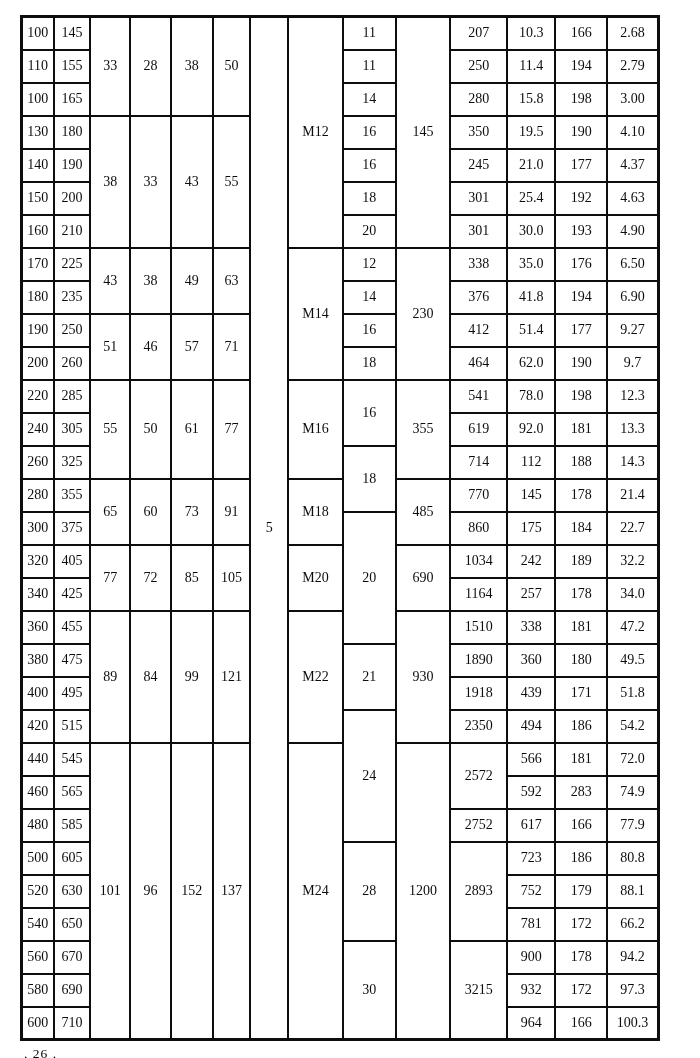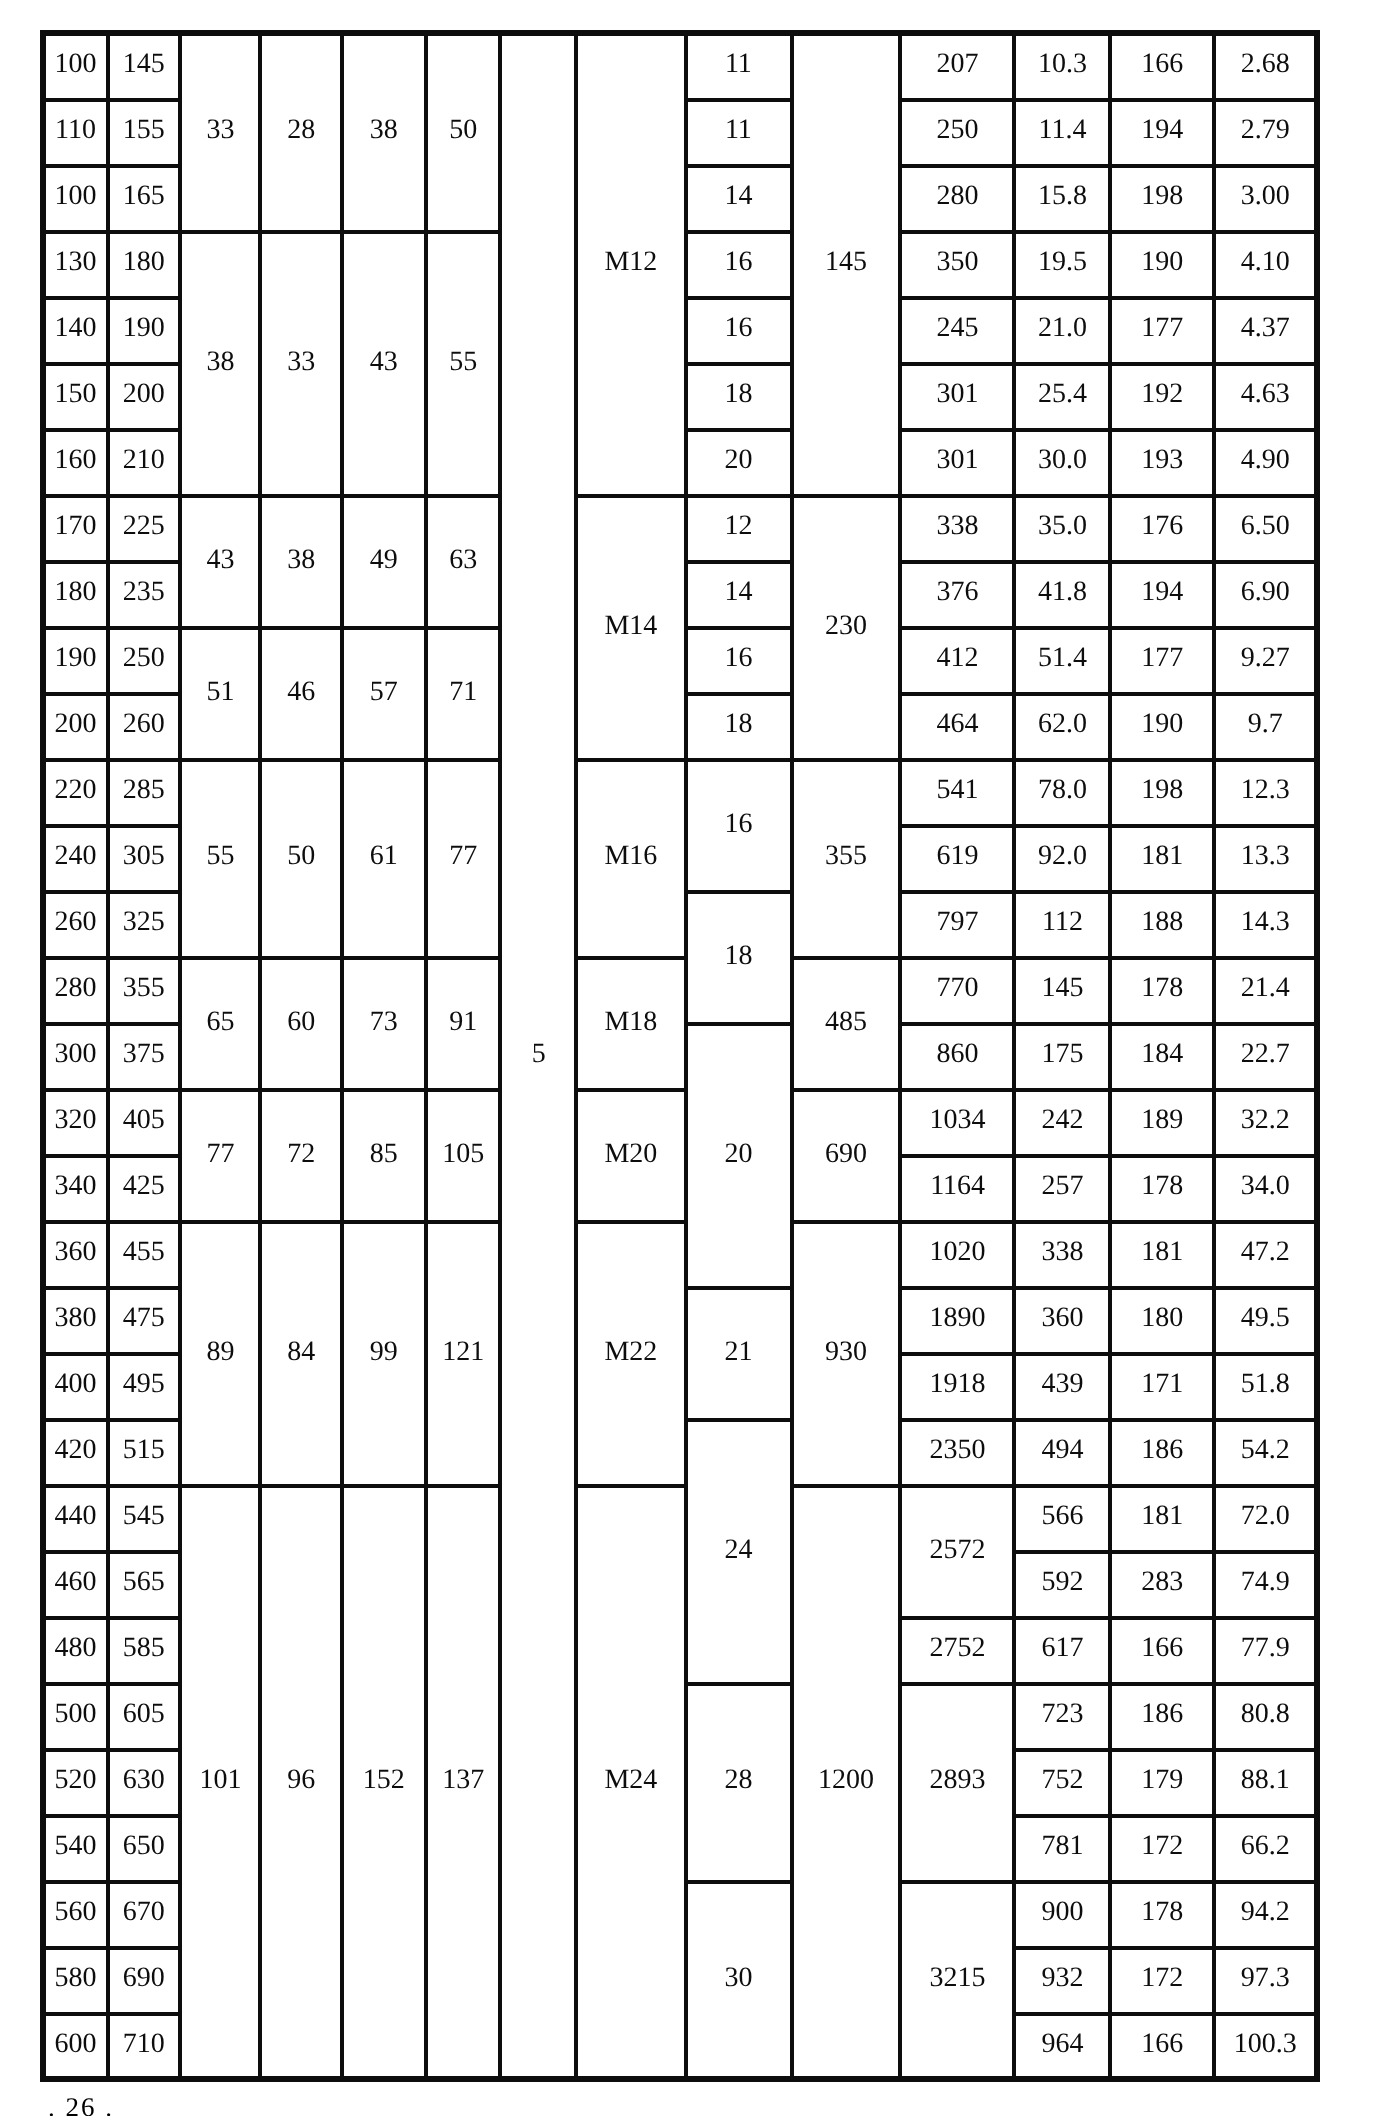--- a/index.html
+++ b/index.html
@@ -215,21 +215,21 @@
           <td>305</td>
           <td>619</td>
           <td>92.0</td>
           <td>181</td>
           <td>13.3</td>
         </tr>
         <tr>
           <td>260</td>
           <td>325</td>
           <td rowspan="2">18</td>
-          <td>797</td>
+          <td>714</td>
           <td>112</td>
           <td>188</td>
           <td>14.3</td>
         </tr>
         <tr>
           <td>280</td>
           <td>355</td>
           <td rowspan="2">65</td>
           <td rowspan="2">60</td>
           <td rowspan="2">73</td>
@@ -274,21 +274,21 @@
         </tr>
         <tr>
           <td>360</td>
           <td>455</td>
           <td rowspan="4">89</td>
           <td rowspan="4">84</td>
           <td rowspan="4">99</td>
           <td rowspan="4">121</td>
           <td rowspan="4">M22</td>
           <td rowspan="4">930</td>
-          <td>1020</td>
+          <td>1510</td>
           <td>338</td>
           <td>181</td>
           <td>47.2</td>
         </tr>
         <tr>
           <td>380</td>
           <td>475</td>
           <td rowspan="2">21</td>
           <td>1890</td>
           <td>360</td>

